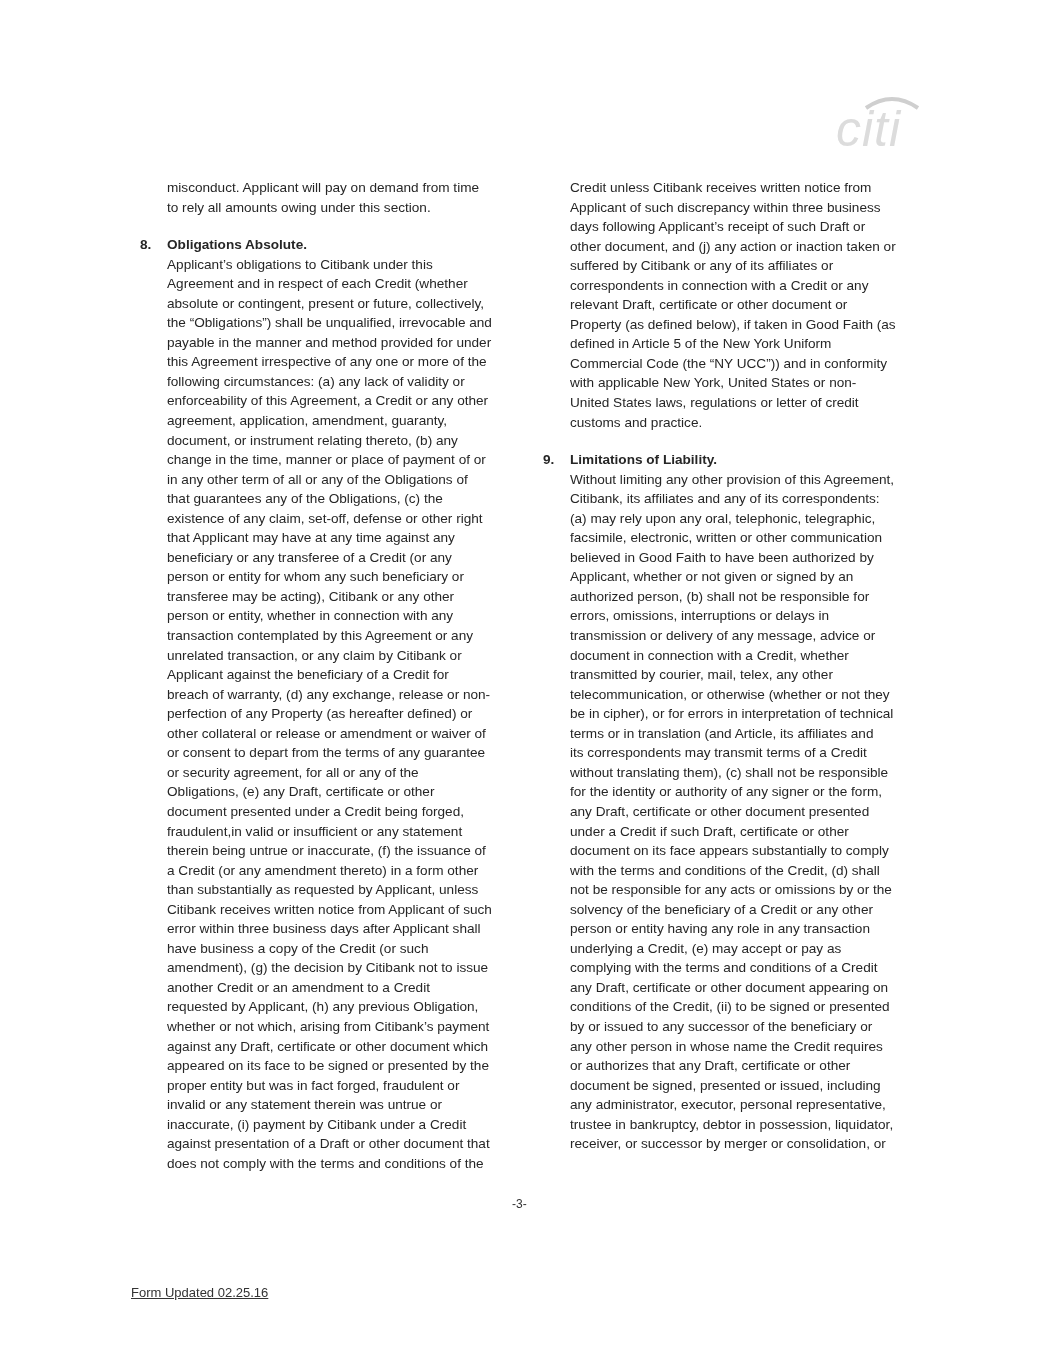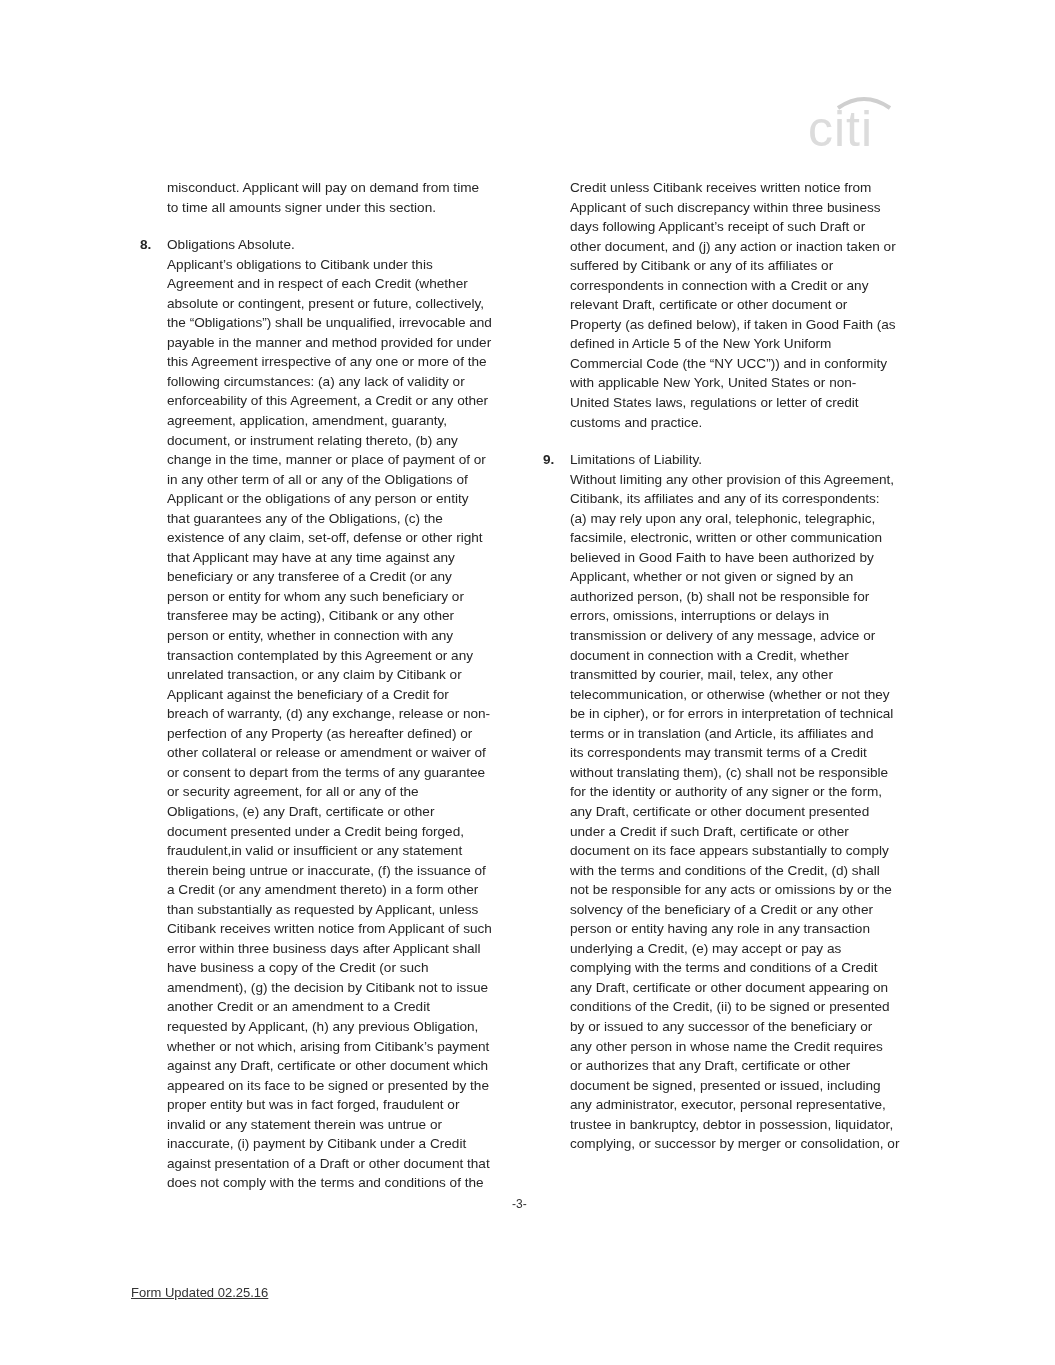--- a/index.html
+++ b/index.html
@@ -1,66 +1,65 @@
 <!DOCTYPE html>
 <html><head>
 <meta charset="utf-8">
 <style>
   html, body { margin: 0; padding: 0; }
   body {
     width: 1055px; height: 1365px; background: #ffffff; position: relative; overflow: hidden;
     font-family: "Liberation Sans", sans-serif; color: #262626;
   }
-  .logo { position: absolute; left: 808px; top: 92px; width: 90px; height: 60px; }
+  .logo { position: absolute; left: 836px; top: 92px; width: 90px; height: 60px; font-style: italic; }
   .logo .word { position: absolute; left: 0; top: 8px; font-size: 50px; color: #dcdcdc; letter-spacing: 1px; font-family: "Liberation Sans", sans-serif; }
   .logo svg { position: absolute; left: 26px; top: 0; }
   .col { position: absolute; top: 178px; font-size: 13.6px; line-height: 19.55px; }
   .col-left { left: 167px; width: 360px; }
   .col-right { left: 570px; width: 360px; }
   .line { white-space: nowrap; display: block; }
   .section { position: relative; }
   .num { position: absolute; left: -27px; font-weight: bold; }
-  .heading { font-weight: normal; display: block; }
+  .heading { font-weight: bold; display: block; }
   .gap { height: 18px; }
   .page-num { position: absolute; left: 512px; top: 1197px; font-size: 12px; color: #333; }
   .footer { position: absolute; left: 131px; top: 1285px; font-size: 13px; color: #333; text-decoration: underline; }
 </style>
 </head>
 <body>
 
 <div class="logo">
   <svg width="60" height="20" viewBox="0 0 60 20">
     <path d="M4 16 Q30 -2 56 16" stroke="#cfcfcf" stroke-width="4" fill="none"></path>
   </svg>
   <span class="word">citi</span>
 </div>
 
 <div class="col col-left">
   <div id="left-intro">
       <span class="line">misconduct.  Applicant will pay on demand from time</span>
-      <span class="line">to time all amounts signer under this section.</span>
+      <span class="line">to rely all amounts owing under this section.</span>
     </div>
   <div class="gap"></div>
   <div class="section">
     <span class="num">8.</span>
     <span class="heading">Obligations Absolute.</span>
     <div id="left-s8">
         <span class="line">Applicant’s obligations to Citibank under this</span>
         <span class="line">Agreement and in respect of each Credit (whether</span>
         <span class="line">absolute or contingent, present or future, collectively,</span>
         <span class="line">the “Obligations”) shall be unqualified, irrevocable and</span>
         <span class="line">payable in the manner and method provided for under</span>
         <span class="line">this Agreement irrespective of any one or more of the</span>
         <span class="line">following circumstances:  (a) any lack of validity or</span>
         <span class="line">enforceability of this Agreement, a Credit or any other</span>
         <span class="line">agreement, application, amendment, guaranty,</span>
         <span class="line">document, or instrument relating thereto, (b) any</span>
         <span class="line">change in the time, manner or place of payment of or</span>
         <span class="line">in any other term of all or any of the Obligations of</span>
-        <span class="line">Applicant or the obligations of any person or entity</span>
         <span class="line">that guarantees any of the Obligations, (c) the</span>
         <span class="line">existence of any claim, set-off, defense or other right</span>
         <span class="line">that Applicant may have at any time against any</span>
         <span class="line">beneficiary or any transferee of a Credit (or any</span>
         <span class="line">person or entity for whom any such beneficiary or</span>
         <span class="line">transferee may be acting), Citibank or any other</span>
         <span class="line">person or entity, whether in connection with any</span>
         <span class="line">transaction contemplated by this Agreement or any</span>
         <span class="line">unrelated transaction, or any claim by Citibank or</span>
         <span class="line">Applicant against the beneficiary of a Credit for</span>
@@ -141,19 +140,19 @@
         <span class="line">underlying a Credit, (e) may accept or pay as</span>
         <span class="line">complying with the terms and conditions of a Credit</span>
         <span class="line">any Draft, certificate or other document appearing on</span>
         <span class="line">conditions of the Credit, (ii) to be signed or presented</span>
         <span class="line">by or issued to any successor of the beneficiary or</span>
         <span class="line">any other person in whose name the Credit requires</span>
         <span class="line">or authorizes that any Draft, certificate or other</span>
         <span class="line">document be signed, presented or issued, including</span>
         <span class="line">any administrator, executor, personal representative,</span>
         <span class="line">trustee in bankruptcy, debtor in possession, liquidator,</span>
-        <span class="line">complying, or successor by merger or consolidation, or</span>
+        <span class="line">receiver, or successor by merger or consolidation, or</span>
       </div>
   </div>
 </div>
 
 <div class="page-num">-3-</div>
 <div class="footer">Form Updated 02.25.16</div>
 
 </body></html>

